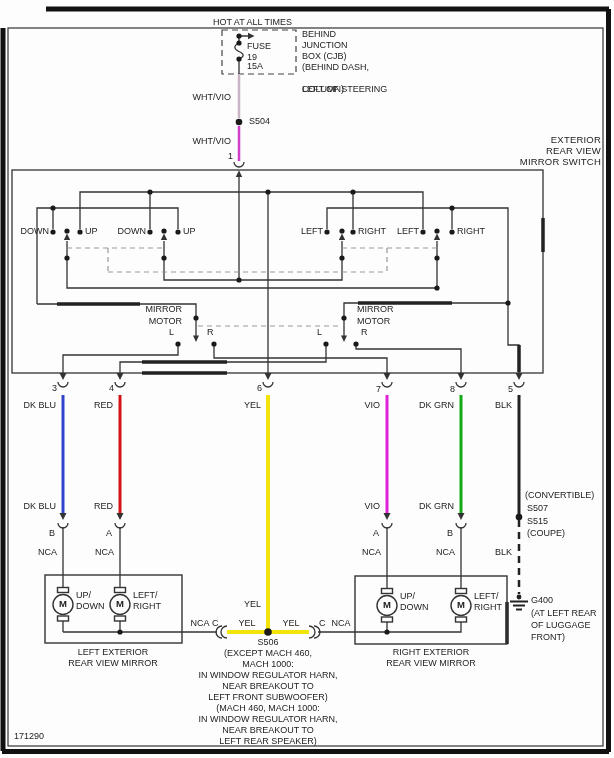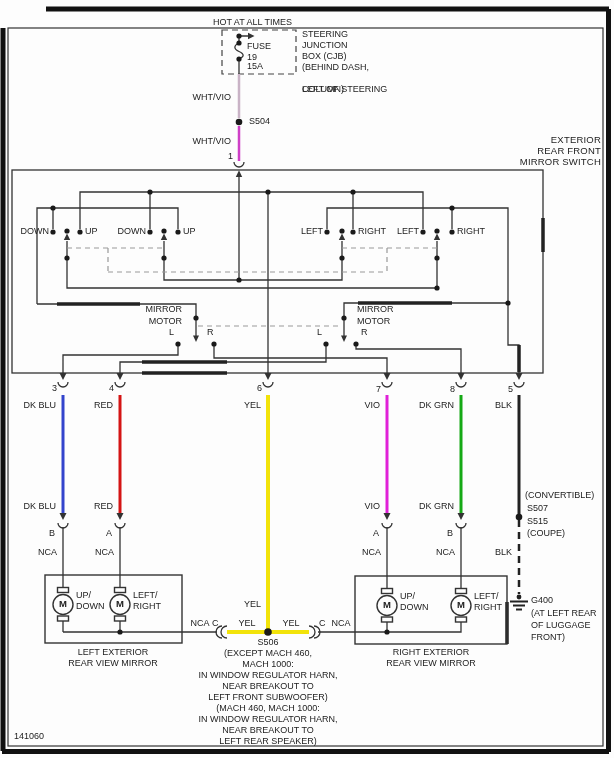--- a/index.html
+++ b/index.html
@@ -154,34 +154,34 @@
   <g stroke="#222" stroke-width="1.8" fill="#222">
     <circle cx="519" cy="597" r="2.4" stroke="none"></circle>
     <path d="M510,601.5 H528 M513,605.5 H525 M516,609.5 H522" fill="none"></path>
   </g>
 </svg>
 
 <span class="lbl" style="left:213px;top:17px">HOT AT ALL TIMES</span>
 <span class="lbl" style="left:247px;top:41px">FUSE</span>
 <span class="lbl" style="left:247px;top:52px">19</span>
 <span class="lbl" style="left:247px;top:61px">15A</span>
-<span class="lbl" style="left:302px;top:29px">STEERING</span>
+<span class="lbl" style="left:302px;top:29px">BEHIND</span>
 <span class="lbl" style="left:302px;top:40px">JUNCTION</span>
 <span class="lbl" style="left:302px;top:51px">BOX (CJB)</span>
 <span class="lbl" style="left:302px;top:62px">(BEHIND DASH,</span>
 <span class="lbl" style="left:302px;top:84px">LEFT OF STEERING</span>
 <span class="lbl" style="left:302px;top:84px">COLUMN)</span>
 
 <span class="lbl r" style="left:231px;top:92px">WHT/VIO</span>
 <span class="lbl" style="left:249px;top:116px">S504</span>
 <span class="lbl r" style="left:231px;top:136px">WHT/VIO</span>
 <span class="lbl r" style="left:233px;top:151px">1</span>
 
 <span class="lbl r t" style="left:601px;top:135px">EXTERIOR</span>
-<span class="lbl r t" style="left:601px;top:146px">REAR FRONT</span>
+<span class="lbl r t" style="left:601px;top:146px">REAR VIEW</span>
 <span class="lbl r t" style="left:601px;top:157px">MIRROR SWITCH</span>
 
 <span class="lbl r" style="left:49px;top:226px">DOWN</span>
 <span class="lbl" style="left:85px;top:226px">UP</span>
 <span class="lbl r" style="left:146px;top:226px">DOWN</span>
 <span class="lbl" style="left:183px;top:226px">UP</span>
 <span class="lbl r" style="left:323px;top:226px">LEFT</span>
 <span class="lbl" style="left:358px;top:226px">RIGHT</span>
 <span class="lbl r" style="left:419px;top:226px">LEFT</span>
 <span class="lbl" style="left:457px;top:226px">RIGHT</span>
@@ -266,15 +266,15 @@
 <span class="lbl c" style="left:268px;top:648px">(EXCEPT MACH 460,</span>
 <span class="lbl c" style="left:268px;top:659px">MACH 1000:</span>
 <span class="lbl c" style="left:268px;top:670px">IN WINDOW REGULATOR HARN,</span>
 <span class="lbl c" style="left:268px;top:681px">NEAR BREAKOUT TO</span>
 <span class="lbl c" style="left:268px;top:692px">LEFT FRONT SUBWOOFER)</span>
 <span class="lbl c" style="left:268px;top:703px">(MACH 460, MACH 1000:</span>
 <span class="lbl c" style="left:268px;top:714px">IN WINDOW REGULATOR HARN,</span>
 <span class="lbl c" style="left:268px;top:725px">NEAR BREAKOUT TO</span>
 <span class="lbl c" style="left:268px;top:736px">LEFT REAR SPEAKER)</span>
 
-<span class="lbl" style="left:14px;top:731px">141060</span>
+<span class="lbl" style="left:14px;top:731px">171290</span>
 
 </div>
 
 </body></html>

